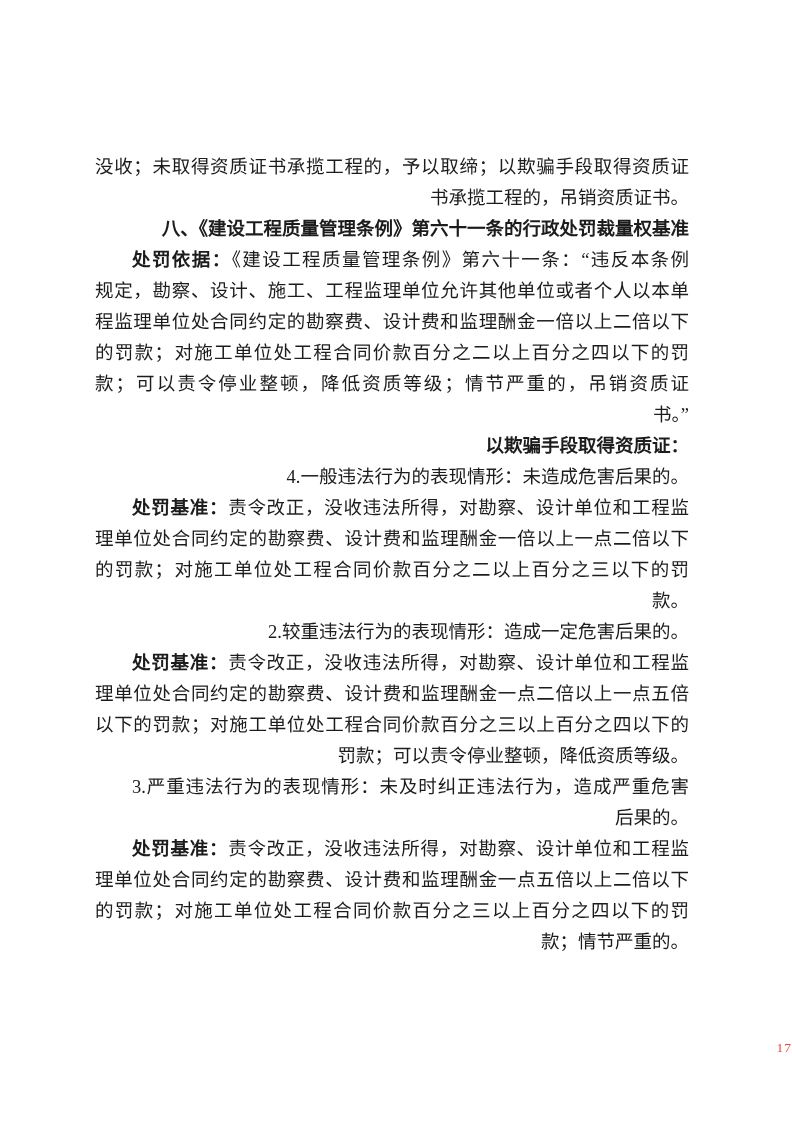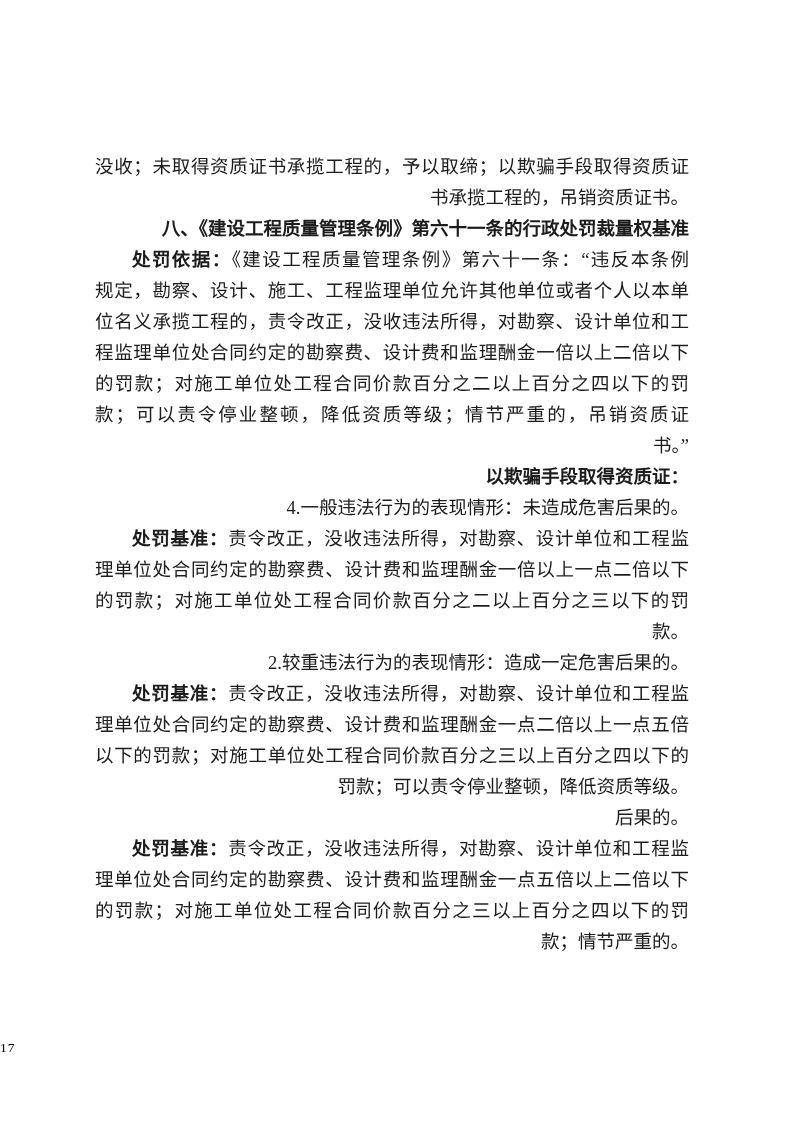--- a/index.html
+++ b/index.html
@@ -35,43 +35,42 @@
     text-align-last: justify;
   }
   
   .ind { padding-left: 37px; }
   .bold, b { font-weight: 700; }
   .footer {
     position: absolute;
     left: 0;
     top: 1040px;
     width: 100%;
-    text-align: left;
+    text-align: right;
     font-size: 13.5px;
-    color: #000000;
+    color: #ef4444;
     letter-spacing: 1px;
   }
 </style>
 </head>
 <body>
 
 <div class="page">
   <div class="content">
 
     <div>
       <div class="ln j">没收；未取得资质证书承揽工程的，予以取缔；以欺骗手段取得资质证</div>
       <div class="ln">书承揽工程的，吊销资质证书。</div>
     </div>
 
     <div class="ln ind bold">八、《建设工程质量管理条例》第六十一条的行政处罚裁量权基准</div>
 
     <div>
       <div class="ln j ind"><b>处罚依据：</b><span>《建设工程质量管理条例》第六十一条：“违反本条例</span></div>
       <div class="ln j">规定，勘察、设计、施工、工程监理单位允许其他单位或者个人以本单</div>
-      <div class="ln j">位名义承揽工程的，责令改正，没收违法所得，对勘察、设计单位和工</div>
       <div class="ln j">程监理单位处合同约定的勘察费、设计费和监理酬金一倍以上二倍以下</div>
       <div class="ln j">的罚款；对施工单位处工程合同价款百分之二以上百分之四以下的罚</div>
       <div class="ln j">款；可以责令停业整顿，降低资质等级；情节严重的，吊销资质证</div>
       <div class="ln">书。”</div>
     </div>
 
     <div class="ln ind bold">以欺骗手段取得资质证：</div>
 
     <div class="ln ind">4.一般违法行为的表现情形：未造成危害后果的。</div>
 
@@ -85,20 +84,21 @@
     <div class="ln ind">2.较重违法行为的表现情形：造成一定危害后果的。</div>
 
     <div>
       <div class="ln j ind"><b>处罚基准：</b><span>责令改正，没收违法所得，对勘察、设计单位和工程监</span></div>
       <div class="ln j">理单位处合同约定的勘察费、设计费和监理酬金一点二倍以上一点五倍</div>
       <div class="ln j">以下的罚款；对施工单位处工程合同价款百分之三以上百分之四以下的</div>
       <div class="ln">罚款；可以责令停业整顿，降低资质等级。</div>
     </div>
 
     <div>
+      <div class="ln j ind">3.严重违法行为的表现情形：未及时纠正违法行为，造成严重危害</div>
       <div class="ln">后果的。</div>
     </div>
 
     <div>
       <div class="ln j ind"><b>处罚基准：</b><span>责令改正，没收违法所得，对勘察、设计单位和工程监</span></div>
       <div class="ln j">理单位处合同约定的勘察费、设计费和监理酬金一点五倍以上二倍以下</div>
       <div class="ln j">的罚款；对施工单位处工程合同价款百分之三以上百分之四以下的罚</div>
       <div class="ln">款；情节严重的。</div>
     </div>
 

